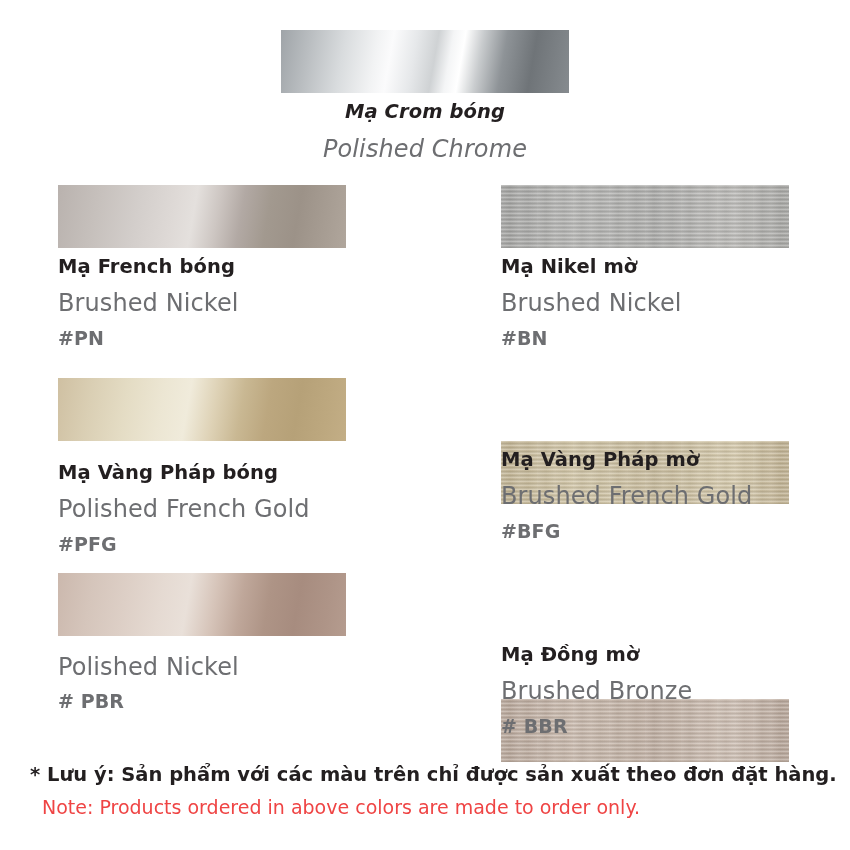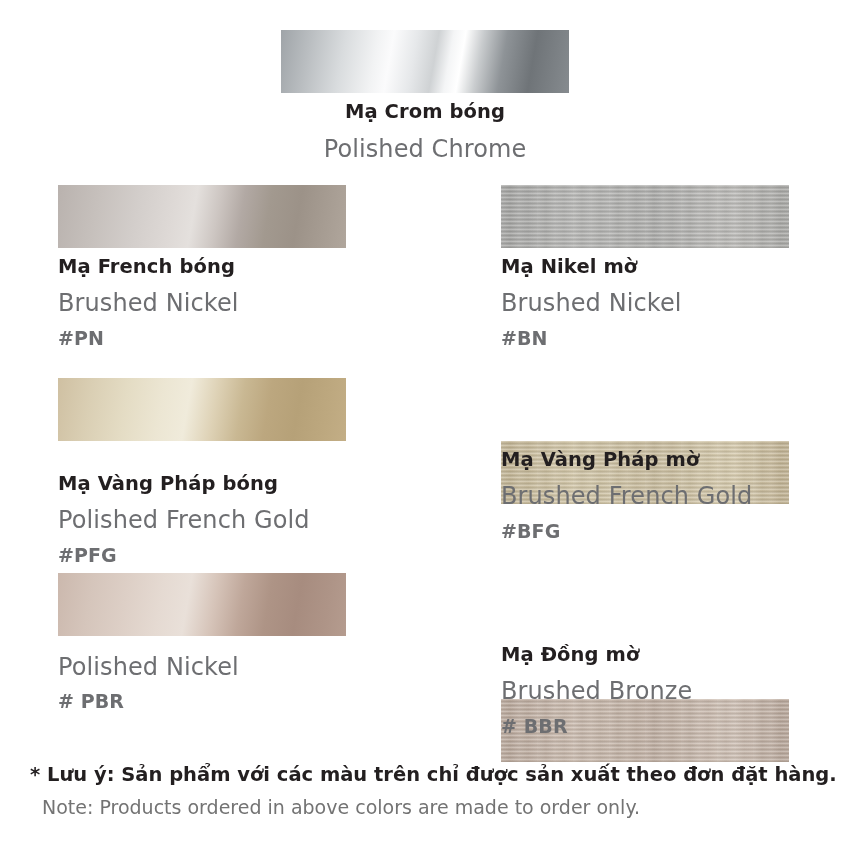--- a/index.html
+++ b/index.html
@@ -179,54 +179,54 @@
   .footnote-vi {
     font-size: 19.5px;
     font-weight: bold;
     color: #231f20;
     line-height: 1.3;
     white-space: nowrap;
     text-align: center;
   }
   .footnote-en {
     font-size: 19px;
-    color: #737373;
+    color: #ef4444;
     line-height: 1.3;
     margin-top: 8px;
     margin-left: 12px;
     white-space: nowrap;
   }
 </style>
 </head>
 <body>
 
 <div class="sheet">
 
   <div class="swatch gloss-chrome" style="left:281px; top:30px; width:288px; height:63px;"></div>
-  <div class="caption center-caption" style="left:181px; top:100px; width:488px;">
+  <div class="caption center-caption" style="left:181px; top:100px; width:488px;font-style:italic;">
     <div class="name-vi">Mạ Crom bóng</div>
     <div class="name-en">Polished Chrome</div>
   </div>
 
   <div class="swatch gloss-nickel" style="left:58px; top:185px; width:288px; height:63px;"></div>
   <div class="caption" style="left:58px; top:255px; width:400px;">
     <div class="name-vi">Mạ French bóng</div>
     <div class="name-en">Brushed Nickel</div>
     <div class="code">#PN</div>
   </div>
 
   <div class="swatch brushed brush-nickel" style="left:501px; top:185px; width:288px; height:63px;"></div>
   <div class="caption" style="left:501px; top:255px; width:400px;">
     <div class="name-vi">Mạ Nikel mờ</div>
     <div class="name-en">Brushed Nickel</div>
     <div class="code">#BN</div>
   </div>
 
   <div class="swatch gloss-gold" style="left:58px; top:378px; width:288px; height:63px;"></div>
-  <div class="caption" style="left:58px; top:472px; width:400px;">
+  <div class="caption" style="left:58px; top:461px; width:400px;">
     <div class="name-vi">Mạ Vàng Pháp bóng</div>
     <div class="name-en">Polished French Gold</div>
     <div class="code">#PFG</div>
   </div>
 
   <div class="swatch brushed brush-gold" style="left:501px; top:378px; width:288px; height:63px;"></div>
   <div class="caption" style="left:501px; top:448px; width:400px;">
     <div class="name-vi">Mạ Vàng Pháp mờ</div>
     <div class="name-en">Brushed French Gold</div>
     <div class="code">#BFG</div>

